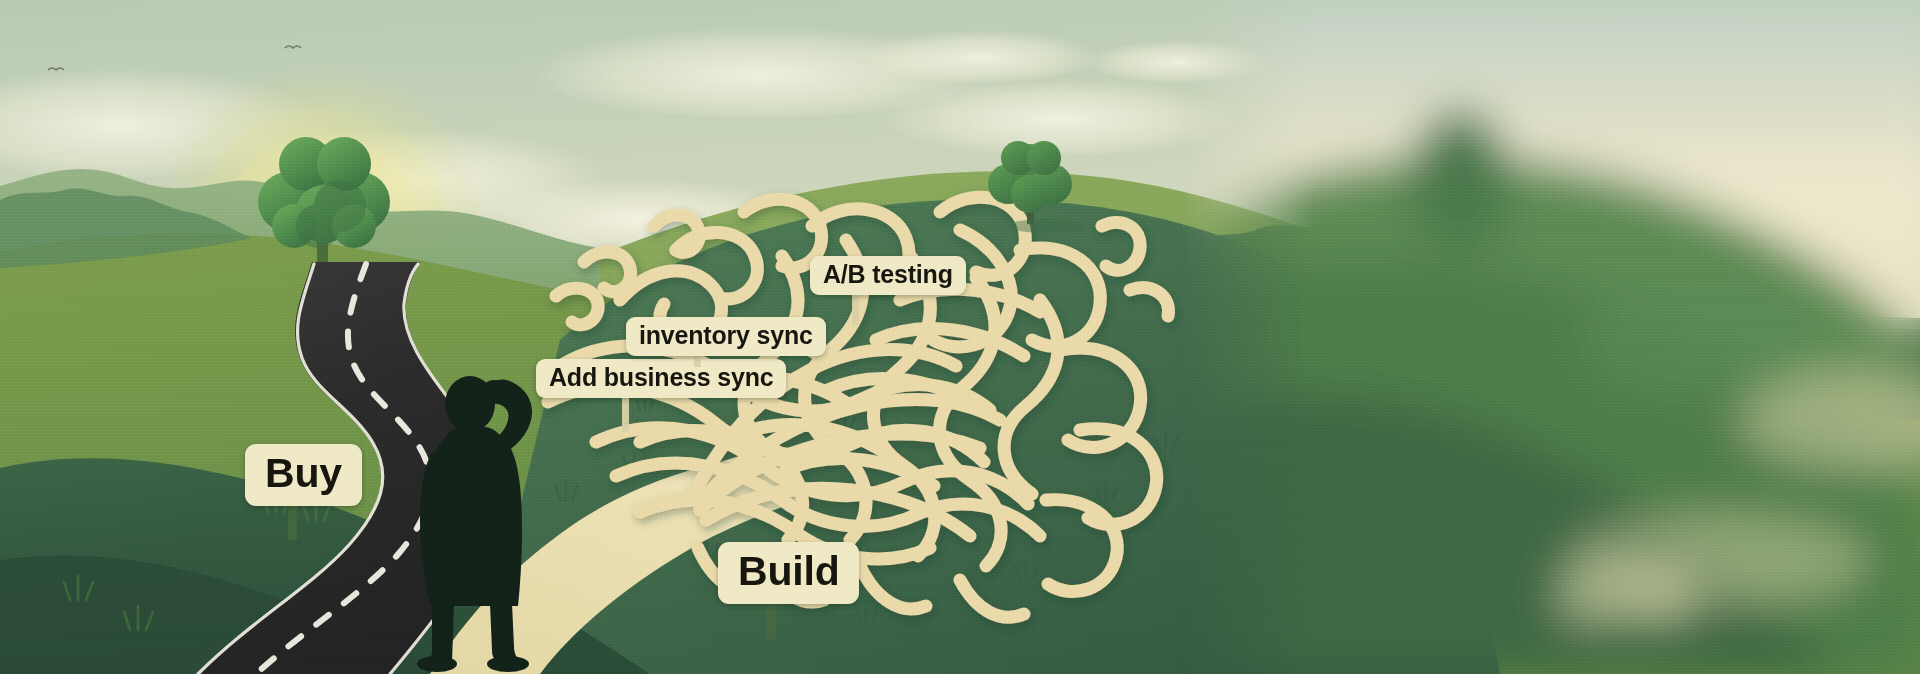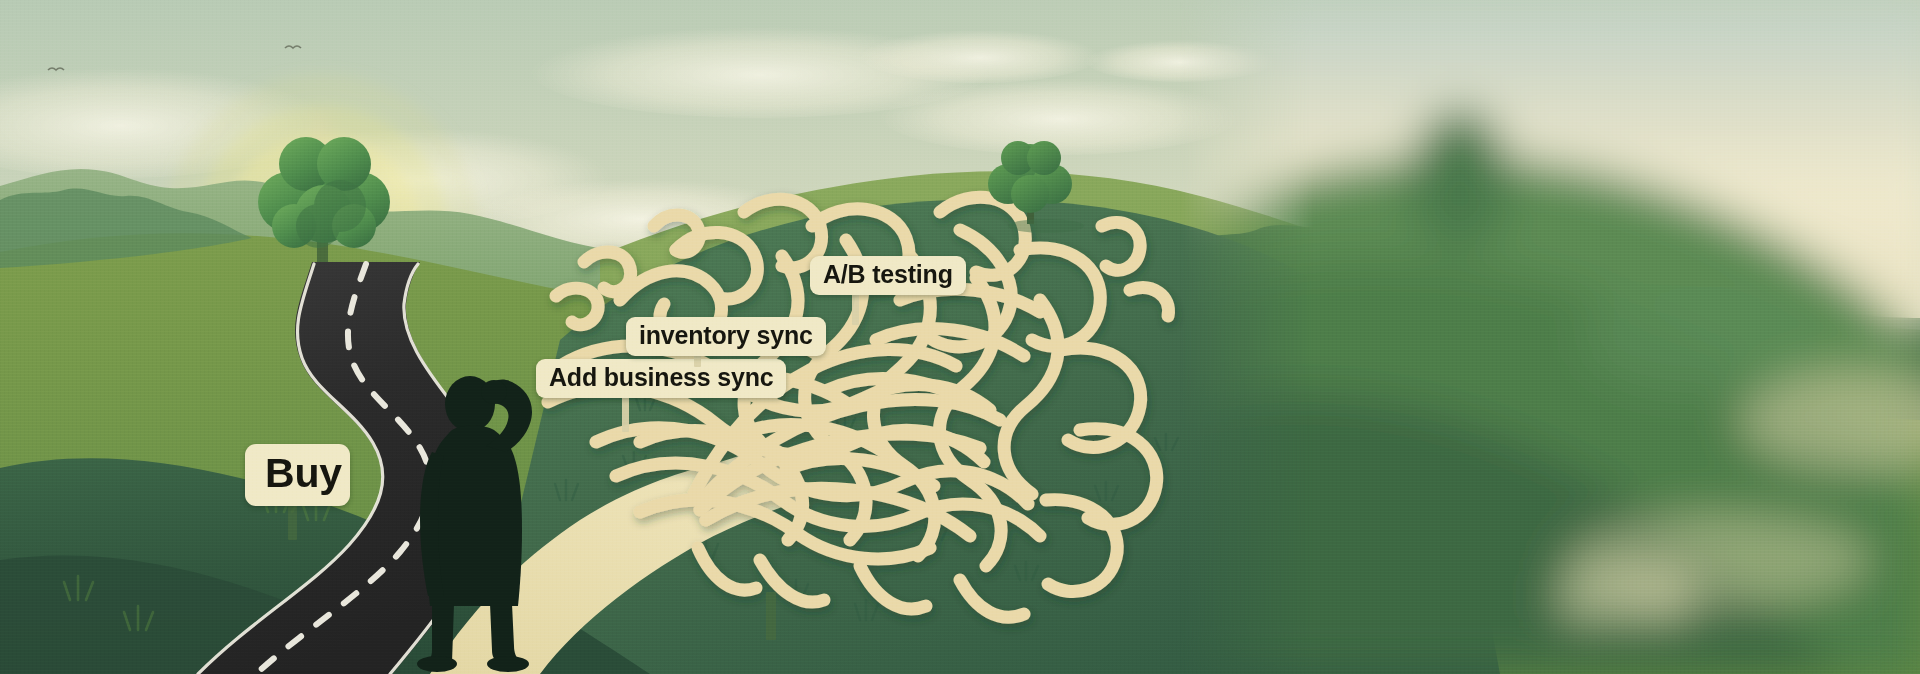--- a/index.html
+++ b/index.html
@@ -30,21 +30,21 @@
     white-space:nowrap;
     box-shadow:0 2px 5px rgba(20,40,20,.32);
     display:flex;
     align-items:center;
     justify-content:center;
     letter-spacing:-0.2px;
   }
   .sign.big{
     font-size:41px;
     font-weight:700;
-    padding:6px 8px 9px 20px;
+    padding:6px 20px 9px 20px;
     border-radius:11px;
   }
   .sign.small{
     font-size:25px;
     font-weight:700;
     padding:4px 13px 6px 13px;
   }
   .post{
     position:absolute;
     background:#46693f;
@@ -427,20 +427,23 @@
       <rect x="1560" y="570" width="130" height="52" rx="12" fill="#e6dcb4" opacity="0.55"></rect>
     </g>
   </svg>
 
   <div class="post" style="left:288px; top:492px; width:9px; height:48px;"></div>
   <div class="sign big" style="left:245px; top:444px;">
     <span>Buy</span>
   </div>
 
   <div class="post" style="left:766px; top:592px; width:10px; height:48px;"></div>
+  <div class="sign big" style="left:718px; top:542px;">
+    <span>Build</span>
+  </div>
 
   <div class="post light" style="left:622px; top:396px; width:7px; height:36px;"></div>
   <div class="sign small" style="left:536px; top:359px;">
     <span>Add business sync</span>
   </div>
 
   <div class="post light" style="left:694px; top:333px; width:7px; height:34px;"></div>
   <div class="sign small" style="left:626px; top:297px;margin-top:20px;">
     <span>inventory sync</span>
   </div>

